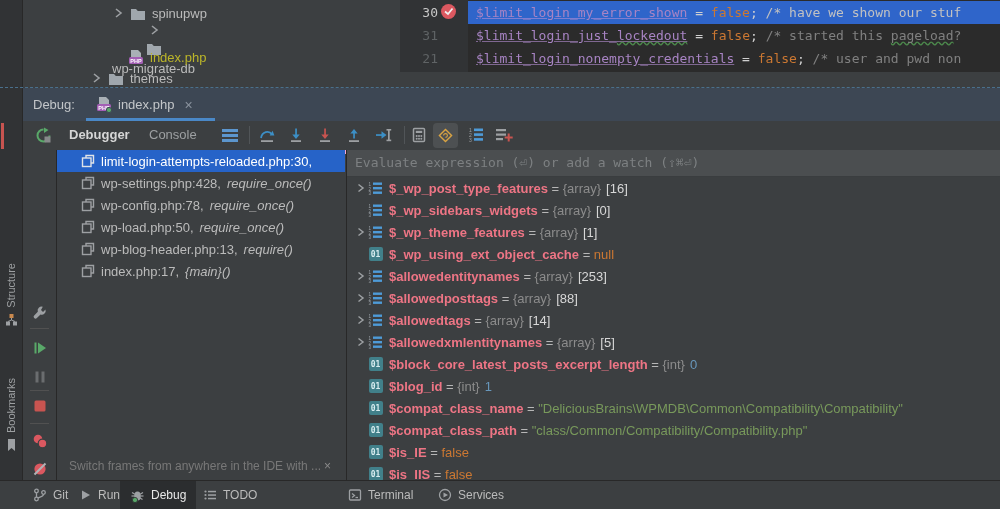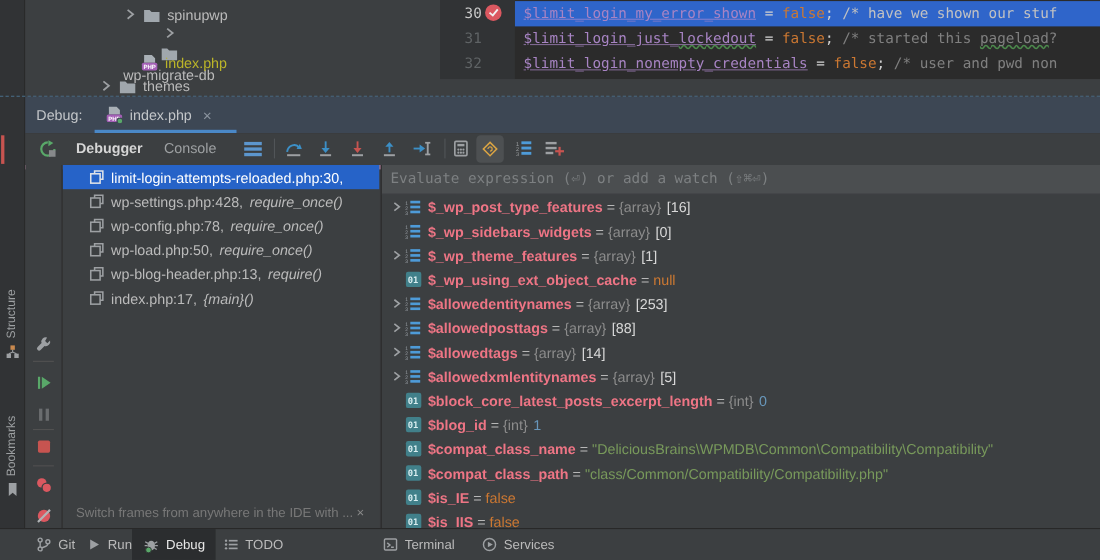--- a/index.html
+++ b/index.html
@@ -168,21 +168,21 @@
             <path d="M1 2 h5 l1.8 2 H15 v9 H1 z" fill="#a0a7ad"></path>
           </svg>
         </span>
       <span class="tree-label">themes</span>
     </div>
   </div>
 
   <div id="editor-gutter">
     <span class="gnum active mono" style="top:2px;">30</span>
     <span class="gnum mono" style="top:25px;">31</span>
-    <span class="gnum mono" style="top:48px;">32</span>
+    <span class="gnum mono" style="top:48px;">21</span>
     <span id="breakpoint">
       <svg width="15" height="15">
           <path d="M4 7.5 L7 10 L11.5 4.5" stroke="#f0f0f0" fill="none" stroke-width="1.7"></path>
         </svg>
     </span>
   </div>
 
   <div id="editor-code">
     <div class="cl active" style="top:1px;"><span class="tk-var">$limit_login_my_error_shown</span><span class="tk-eq"> = </span><span class="tk-kw">false</span><span class="tk-eq">; </span><span class="tk-cm">/* have we shown our stuf</span></div>
     <div class="cl" style="top:24px;"><span class="tk-var">$limit_login_just_</span><span class="tk-var"><span class="squig">lockedout</span></span><span class="tk-eq"> = </span><span class="tk-kw">false</span><span class="tk-eq">; </span><span class="tk-cm">/* started this </span><span class="tk-cm squig">pageload</span><span class="tk-cm">?</span></div>

